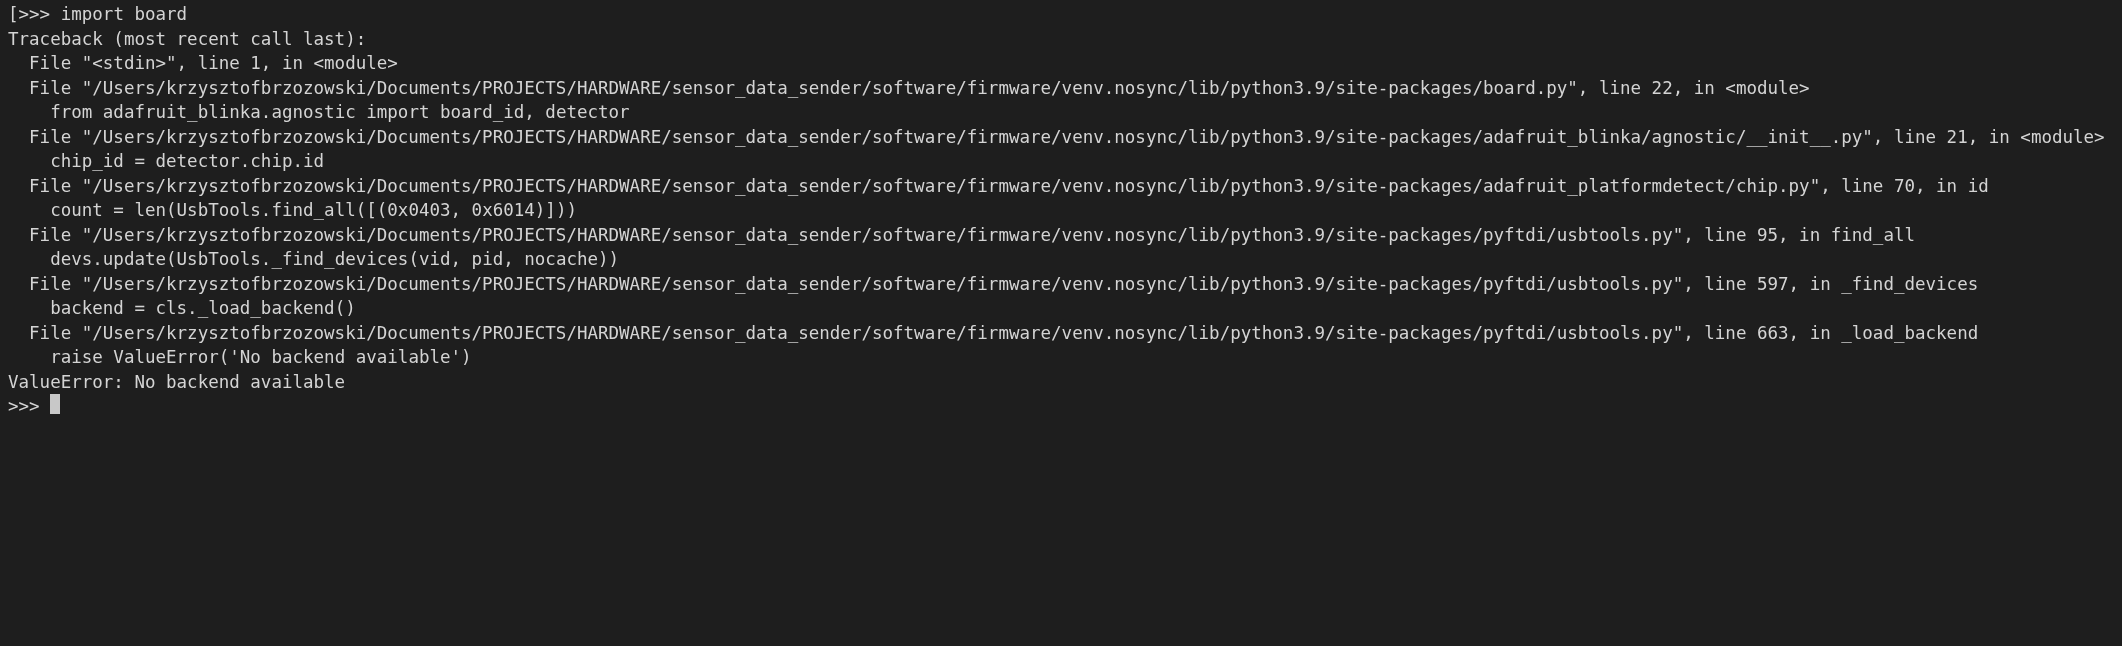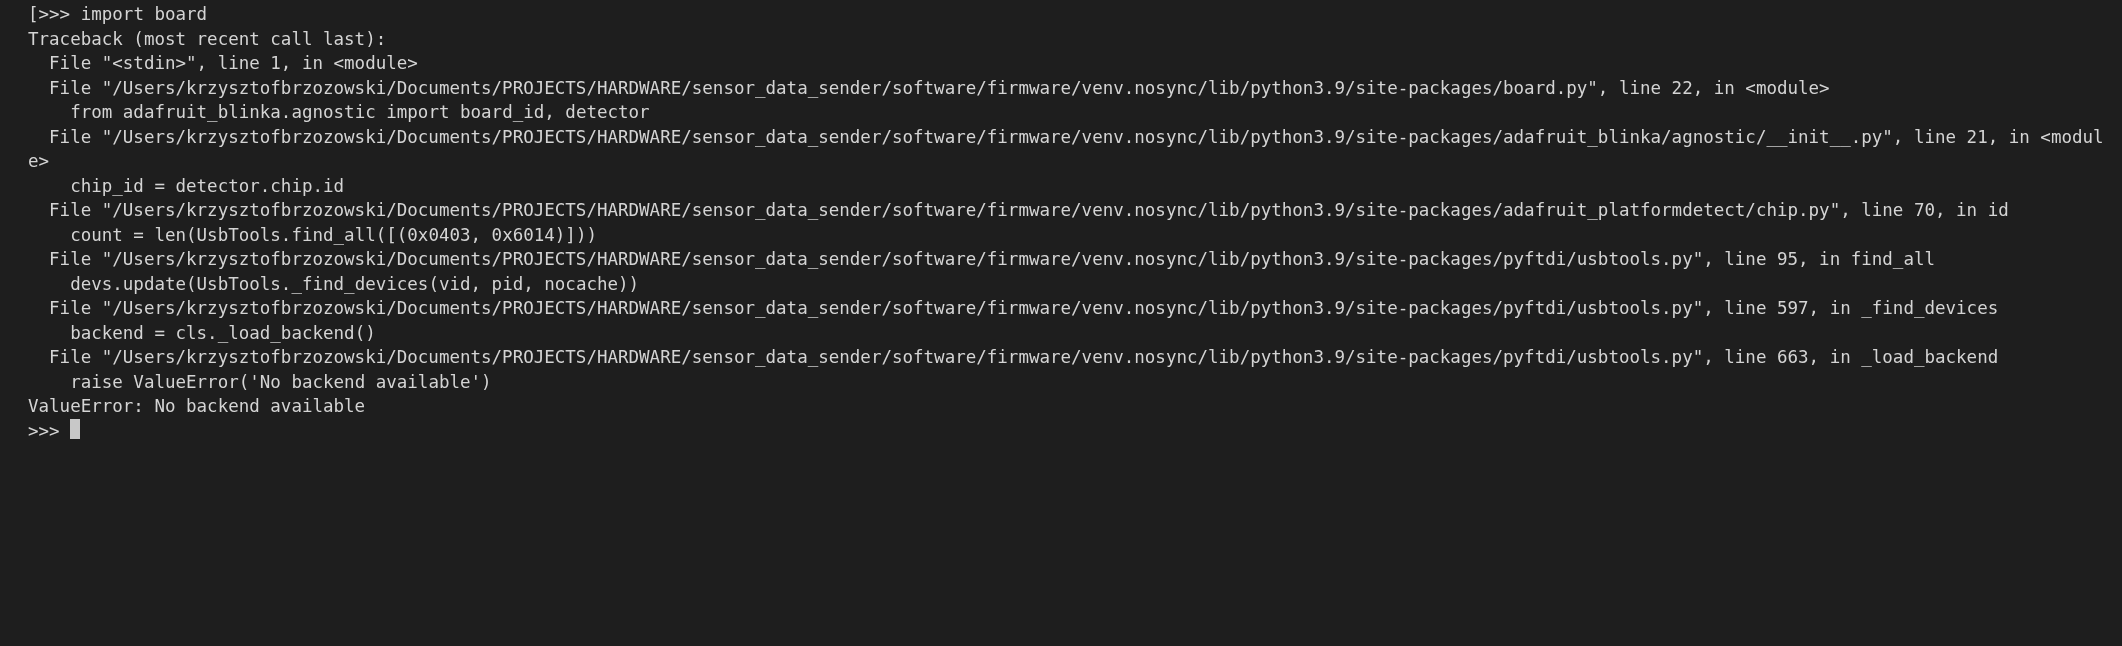--- a/index.html
+++ b/index.html
@@ -24,18 +24,18 @@
     .prompt-bracket { color: #d4d4d4; }
     .prompt-marker { color: #d4d4d4; }
     .cursor {
       display: inline-block;
       width: 10px;
       height: 20px;
       background: #c8c8c8;
       vertical-align: text-bottom;
       margin-bottom: 2px;
     }
-    .line { display: block; margin-left: 20px; }
+    .line { display: block; }
   </style>
 </head>
 <body>
 
 <div class="terminal"><span class="line"><span class="prompt-bracket">[</span><span class="prompt-marker">&gt;&gt;&gt; </span><span>import board</span></span><span class="line">Traceback (most recent call last):</span><span class="line">  File "&lt;stdin&gt;", line 1, in &lt;module&gt;</span><span class="line">  File "/Users/krzysztofbrzozowski/Documents/PROJECTS/HARDWARE/sensor_data_sender/software/firmware/venv.nosync/lib/python3.9/site-packages/board.py", line 22, in &lt;module&gt;</span><span class="line">    from adafruit_blinka.agnostic import board_id, detector</span><span class="line">  File "/Users/krzysztofbrzozowski/Documents/PROJECTS/HARDWARE/sensor_data_sender/software/firmware/venv.nosync/lib/python3.9/site-packages/adafruit_blinka/agnostic/__init__.py", line 21, in &lt;module&gt;</span><span class="line">    chip_id = detector.chip.id</span><span class="line">  File "/Users/krzysztofbrzozowski/Documents/PROJECTS/HARDWARE/sensor_data_sender/software/firmware/venv.nosync/lib/python3.9/site-packages/adafruit_platformdetect/chip.py", line 70, in id</span><span class="line">    count = len(UsbTools.find_all([(0x0403, 0x6014)]))</span><span class="line">  File "/Users/krzysztofbrzozowski/Documents/PROJECTS/HARDWARE/sensor_data_sender/software/firmware/venv.nosync/lib/python3.9/site-packages/pyftdi/usbtools.py", line 95, in find_all</span><span class="line">    devs.update(UsbTools._find_devices(vid, pid, nocache))</span><span class="line">  File "/Users/krzysztofbrzozowski/Documents/PROJECTS/HARDWARE/sensor_data_sender/software/firmware/venv.nosync/lib/python3.9/site-packages/pyftdi/usbtools.py", line 597, in _find_devices</span><span class="line">    backend = cls._load_backend()</span><span class="line">  File "/Users/krzysztofbrzozowski/Documents/PROJECTS/HARDWARE/sensor_data_sender/software/firmware/venv.nosync/lib/python3.9/site-packages/pyftdi/usbtools.py", line 663, in _load_backend</span><span class="line">    raise ValueError('No backend available')</span><span class="line">ValueError: No backend available</span><span class="line"><span>&gt;&gt;&gt; </span><span class="cursor"></span></span></div>
 
 </body></html>

